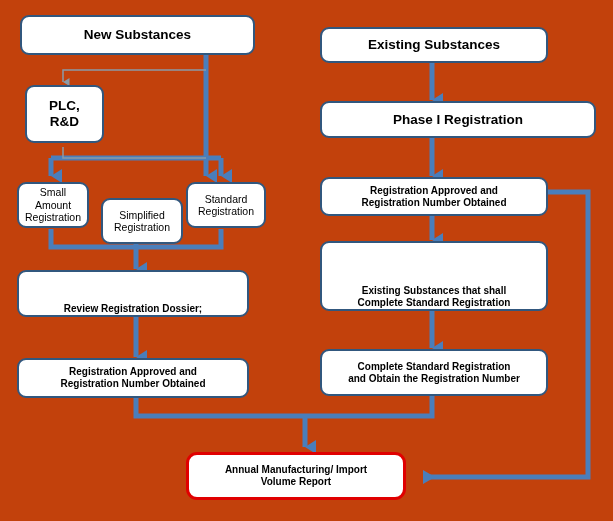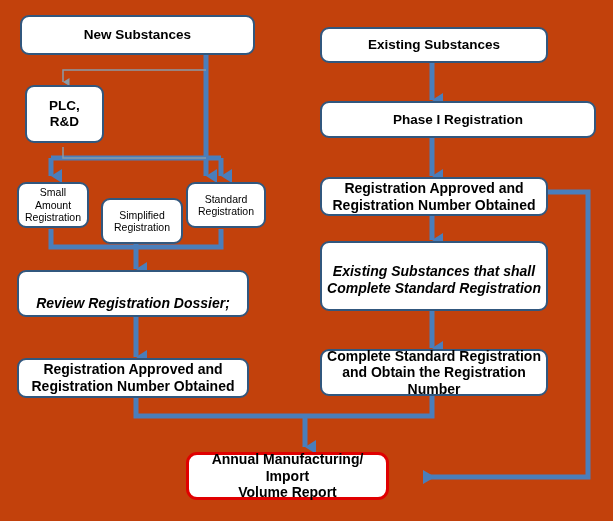--- a/index.html
+++ b/index.html
@@ -39,27 +39,27 @@
   .node.red {
     border: 3px solid #e00000;
     border-radius: 11px;
   }
   .node-label {
     display: block;
     line-height: 1.18;
     white-space: pre-line;
   }
   .v-center { align-items: center; }
-  .v-top    { align-items: center; font-style: italic; }
+  .v-top    { align-items: flex-end; }
 
   .bold   { font-weight: bold; }
   .normal { font-weight: normal; }
 
   .fs-13 { font-size: 13.5px; }
-  .fs-12 { font-size: 14px; }
+  .fs-12 { font-size: 10px; }
   .fs-11 { font-size: 10.5px; }
 
   .pad-top-8  { padding-top: 8px; }
   .pad-top-10 { padding-top: 20px; }
 </style>
 </head>
 <body>
 
 <div id="flowchart-canvas">
 
@@ -164,18 +164,18 @@
   <div class="node v-top pad-top-8" style="left:320px; top:241px; width:228px; height:70px;">
     <span class="node-label bold fs-12">Existing Substances that shall
 Complete Standard Registration</span>
   </div>
 
   <div class="node v-center" style="left:320px; top:349px; width:228px; height:47px;">
     <span class="node-label bold fs-12">Complete Standard Registration
 and Obtain the Registration Number</span>
   </div>
 
-  <div class="node red v-center" style="left:186px; top:452px; width:203px; height:48px;align-items:center;">
+  <div class="node red v-center" style="left:186px; top:452px; width:220px; height:48px;align-items:center;">
     <span class="node-label bold fs-12">Annual Manufacturing/ Import
 Volume Report</span>
   </div>
 
 </div>
 
 </body></html>

